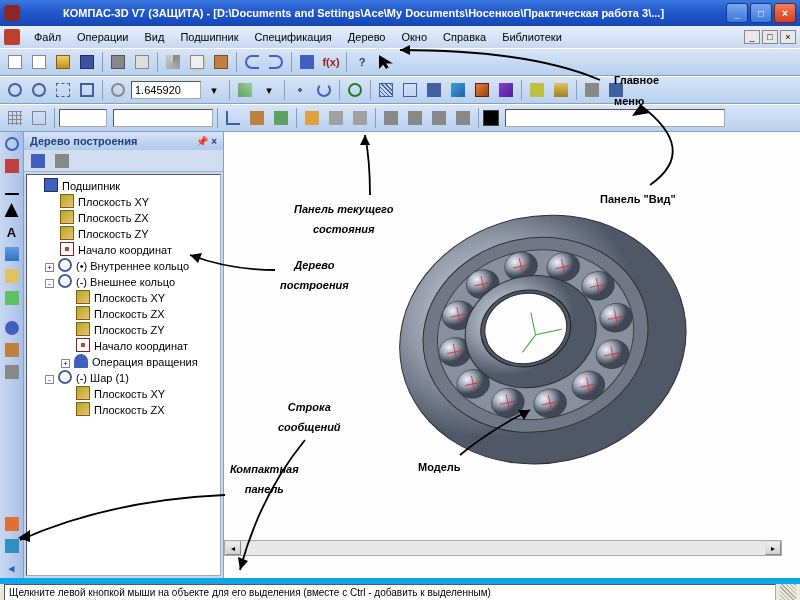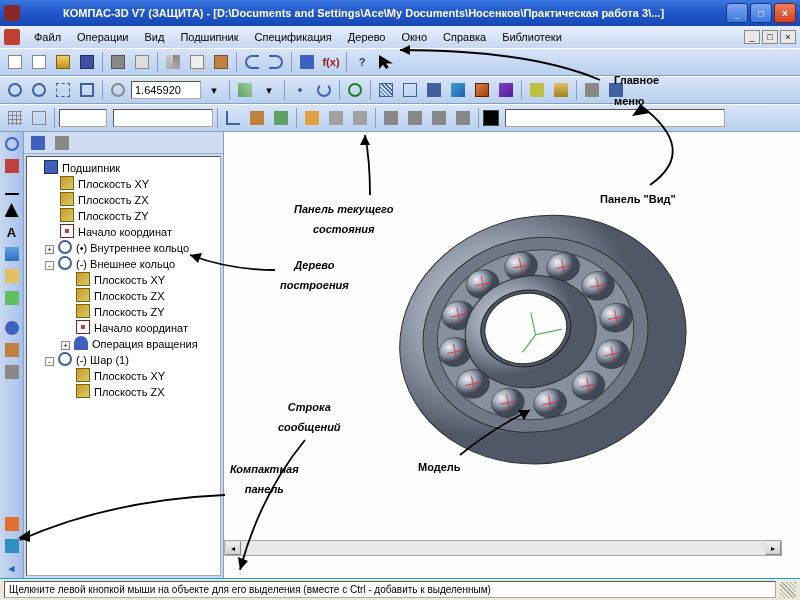--- a/index.html
+++ b/index.html
@@ -41,21 +41,21 @@
   .indent1 { padding-left: 16px; } .indent2 { padding-left: 32px; }
   .treetab { height: 20px; background: #d0dcf0; display: flex; align-items: center; padding: 0 4px; }
   .treetab .tab { background: #fff; border: 1px solid #88a0c0; border-bottom: none; padding: 2px 8px; font-size: 10px; }
   .treetab .nav { margin-left: auto; font-size: 10px; color: #406090; }
 
   .viewport { flex: 1; background: #fdfdfd; position: relative; overflow: hidden; }
 
   .bottomscroll { position: absolute; left: 224px; right: 18px; bottom: 44px; height: 16px; background: #e8e8e8; border: 1px solid #aaa; display: flex; }
   .bottomscroll .arrow { width: 16px; background: linear-gradient(#f0f0f0,#d0d0d0); border: 1px outset #ddd; display: flex; align-items: center; justify-content: center; font-size: 8px; }
 
-  .statusbar { position: absolute; left: 0; right: 0; bottom: 0; height: 22px; background: #ece9d8; border-top: 1px solid #0ea5e9; display: flex; align-items: center; padding: 0 4px; }
+  .statusbar { position: absolute; left: 0; right: 0; bottom: 0; height: 22px; background: #ece9d8; border-top: 6px solid #0ea5e9; display: flex; align-items: center; padding: 0 4px; }
   .statusfield { flex: 1; background: #fff; border: 1px inset #aaa; padding: 2px 4px; font-size: 10px; overflow: hidden; white-space: nowrap; }
   .statusbar .grip { width: 16px; height: 16px; background: repeating-linear-gradient(45deg,#aaa,#aaa 1px,transparent 1px,transparent 3px); margin-left: 4px; }
 
   .annotation { position: absolute; font-family: 'Comic Sans MS', cursive; font-size: 18px; font-weight: bold; color: #000; pointer-events: none; white-space: nowrap; }
   .annotation.small { font-size: 17px; font-style: italic; }
 
   svg.arrowsvg { position: absolute; pointer-events: none; }
   svg.arrowsvg path { stroke: #000; stroke-width: 1.8; fill: none; }
   svg.arrowsvg polygon { fill: #000; }
 
@@ -304,20 +304,24 @@
     <div class="cpbtn">
         <div class="ic" style="background:#e07030"></div>
       </div>
     <div class="cpbtn">
         <div class="ic" style="background:#3090c0"></div>
       </div>
     <div class="cpbtn" style="color:#2060c0;font-weight:bold">◂</div>
   </div>
 
   <div class="treepanel">
+    <div class="treehdr">
+      <span>Дерево построения</span>
+      <span class="pin">📌 ×</span>
+    </div>
     <div class="treetb">
       <div class="tbtn">
           <div class="tbtnicon" style="background:#4060c0"></div>
         </div>
       <div class="tbtn">
           <div class="tbtnicon" style="background:#888"></div>
         </div>
     </div>
     <div class="tree" id="tree">
         <div class="tnode indent0">

